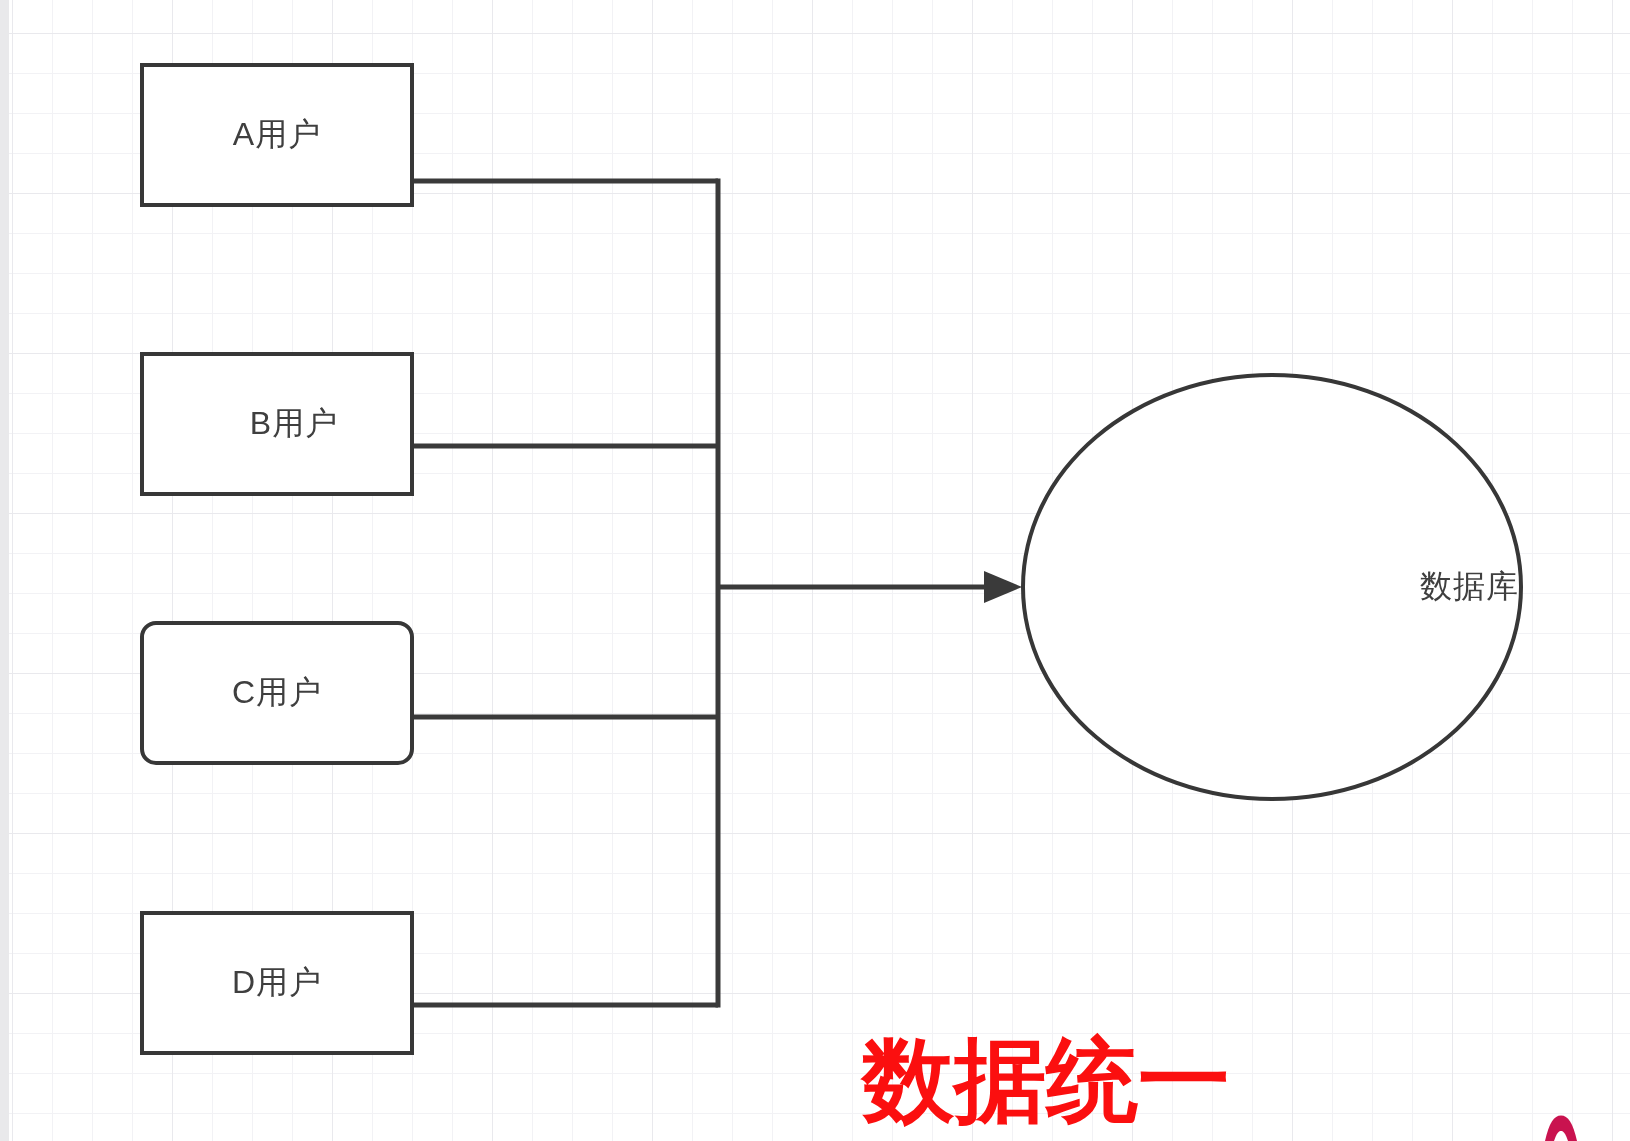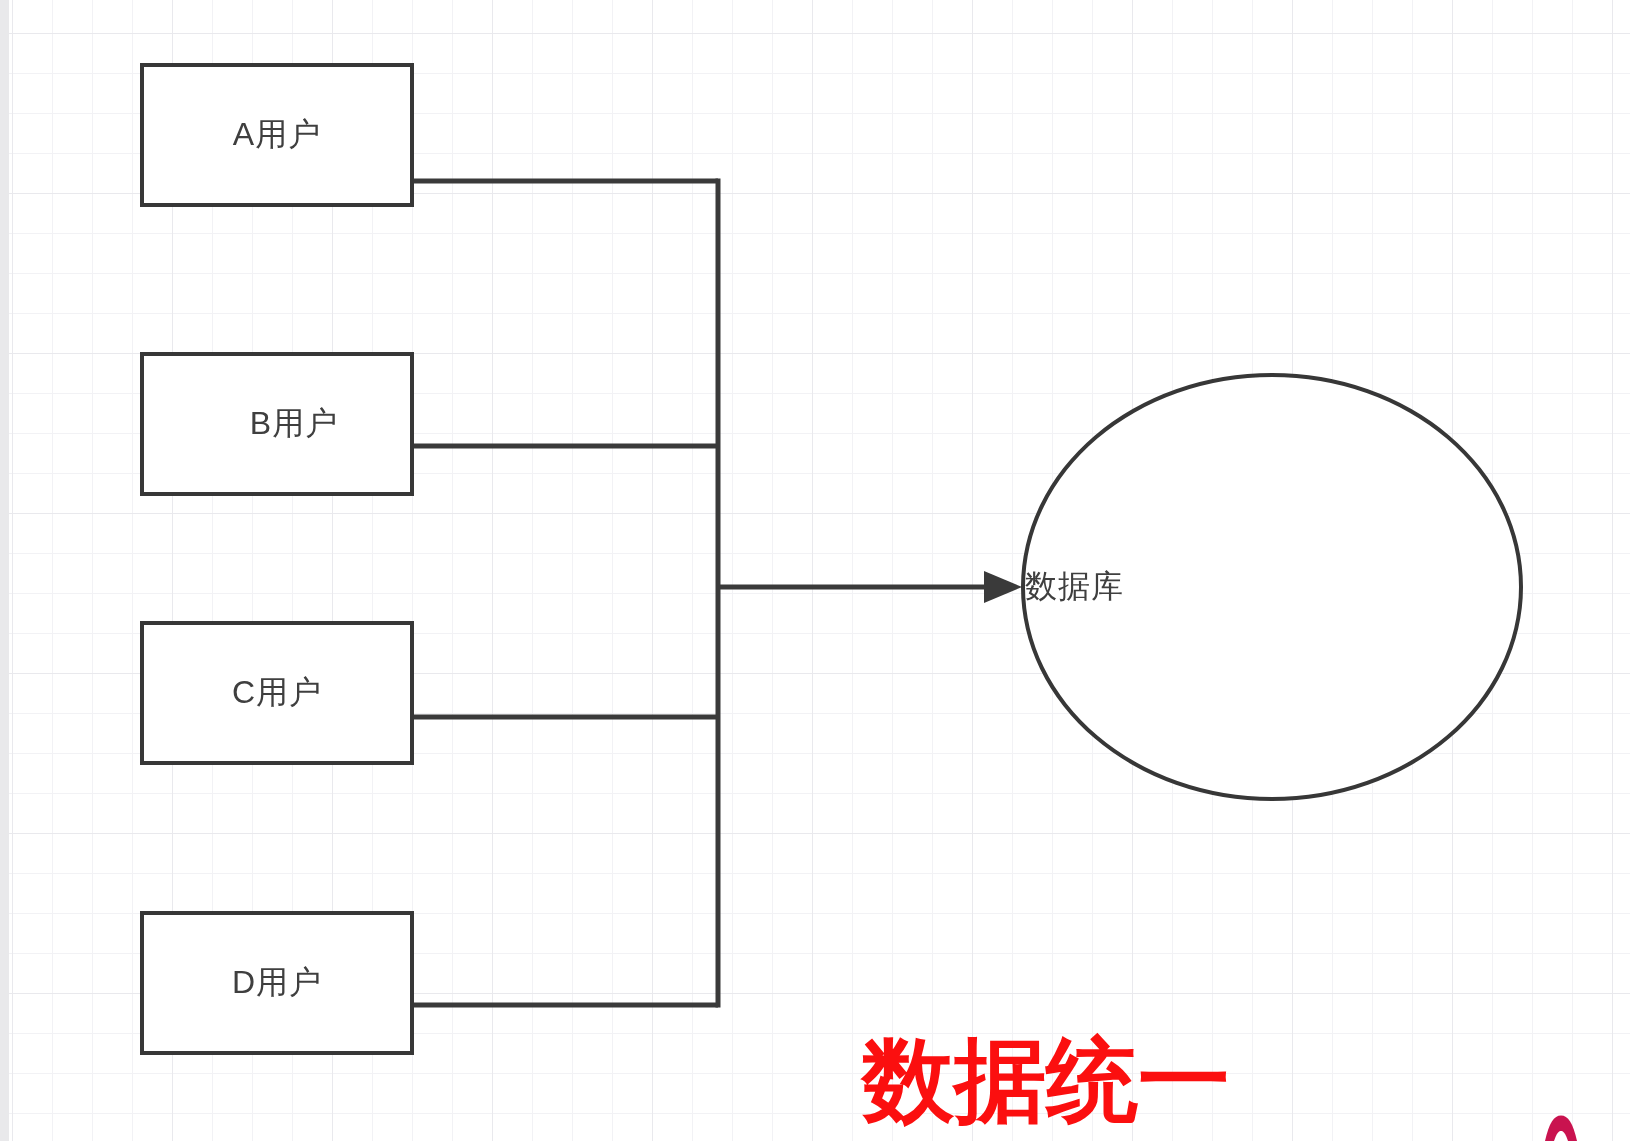--- a/index.html
+++ b/index.html
@@ -43,35 +43,35 @@
     background: #ffffff;
     display: flex;
     align-items: center;
     justify-content: center;
     font-size: 32px;
     color: #3f3f3f;
     letter-spacing: 1px;
   }
   .user-box.a { top: 63px; }
   .user-box.b { top: 352px; padding-left: 34px; }
-  .user-box.c { top: 621px; }
+  .user-box.c { top: 621px; border-radius: 16px; }
   .user-box.d { top: 911px; }
   .db-ellipse {
     position: absolute;
     left: 1021px;
     top: 373px;
     width: 502px;
     height: 428px;
     box-sizing: border-box;
     border: 4px solid #373737;
     border-radius: 50%;
     background: #ffffff;
     display: flex;
     align-items: center;
-    justify-content: flex-start;
+    justify-content: flex-end;
     font-size: 32px;
     color: #3f3f3f;
     letter-spacing: 1px;
   }
   .annotation {
     position: absolute;
     left: 862px;
     top: 1028px;
     font-size: 92px;
     font-weight: 700;

